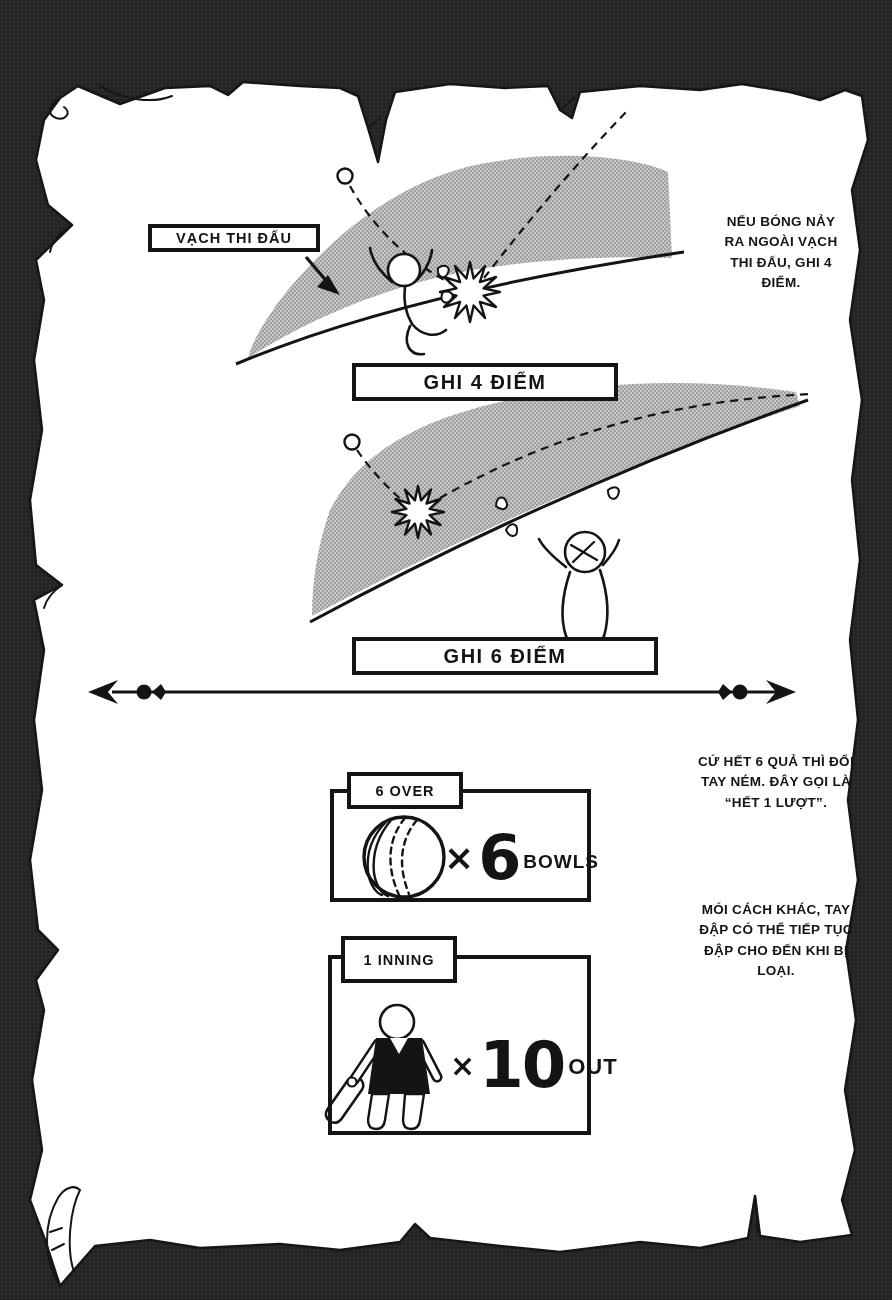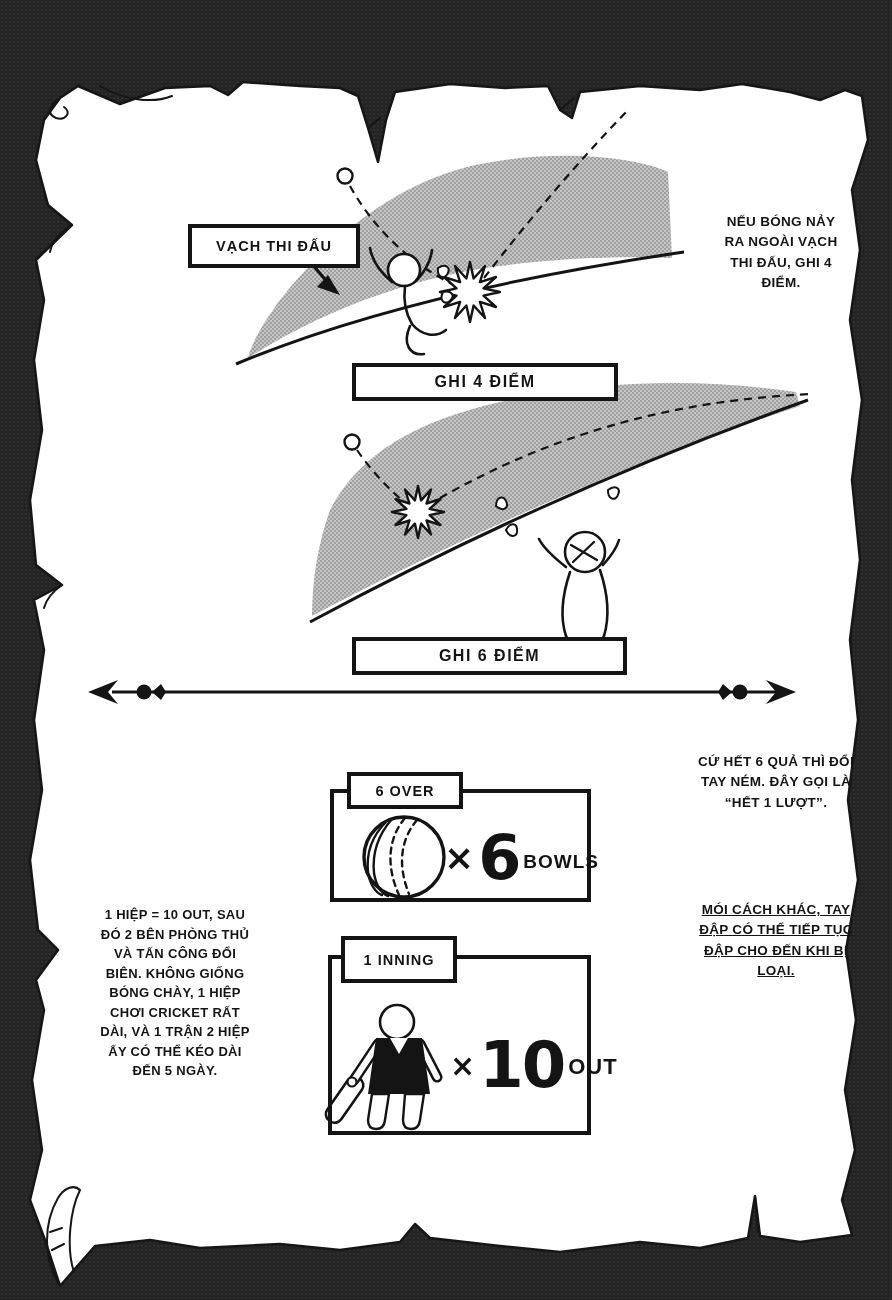--- a/index.html
+++ b/index.html
@@ -16,21 +16,21 @@
     position:absolute;white-space:pre-line;text-align:center;
     font-weight:bold;font-size:13.5px;line-height:1.5;letter-spacing:.3px;
     color:#141414;
   }
   .box{
     position:absolute;background:#ffffff;border:4px solid #141414;
     display:flex;align-items:center;justify-content:center;
     font-weight:bold;color:#141414;box-sizing:border-box;
   }
   .box.outer{background:transparent;}
-  .caption{font-size:16px;letter-spacing:1.5px;}
+  .caption{font-size:20px;letter-spacing:1.5px;}
   .tag{font-size:14.5px;letter-spacing:1px;}
   .bubble{
     position:absolute;border:3.5px solid #141414;border-radius:50%;
     background:#ffffff;display:flex;align-items:center;justify-content:center;
     text-align:center;font-weight:bold;font-size:12.5px;line-height:1.7;
     white-space:pre-line;letter-spacing:.5px;box-sizing:border-box;
   }
   .formula{
     position:absolute;display:flex;align-items:center;background:transparent;
     font-weight:bold;color:#141414;
@@ -152,58 +152,49 @@
         <path d="M420,1044 L437,1077" fill="none"></path>
       </g>
       <polygon points="376,1038 422,1038 430,1094 368,1094" fill="#141414"></polygon>
       <polygon points="390,1038 408,1038 399,1054" fill="#ffffff"></polygon>
       <path d="M372,1094 L368,1120 Q368,1129 376,1129 Q384,1129 385,1120 L389,1094 Z" fill="#ffffff" stroke="#141414" stroke-width="2.4"></path>
       <path d="M405,1094 L403,1120 Q403,1129 411,1129 Q419,1129 420,1120 L424,1094 Z" fill="#ffffff" stroke="#141414" stroke-width="2.4"></path>
       <circle cx="352" cy="1082" r="4.5" fill="#ffffff" stroke="#141414" stroke-width="2.2"></circle>
     </g>
   </svg>
 
-  <div class="box tag" style="left:148px;top:224px;width:172px;height:44px;margin-left:40px;">VẠCH THI ĐẤU</div>
+  <div class="box tag" style="left:148px;top:224px;width:172px;height:28px;">VẠCH THI ĐẤU</div>
 
   <div class="note" style="left:690px;top:212px;width:182px;">NẾU BÓNG NẢY
 RA NGOÀI VẠCH
 THI ĐẤU, GHI 4
 ĐIỂM.</div>
 
   <div class="box caption" style="left:352px;top:363px;width:266px;height:38px;">GHI 4 ĐIỂM</div>
 
 
 
-  <div class="box caption" style="left:352px;top:637px;width:275px;height:38px;">GHI 6 ĐIỂM</div>
+  <div class="box caption" style="left:352px;top:637px;width:306px;height:38px;">GHI 6 ĐIỂM</div>
 
   <div class="box outer" style="left:330px;top:789px;width:261px;height:113px;"></div>
   <div class="box tag" style="left:347px;top:772px;width:116px;height:37px;">6 OVER</div>
   <div class="formula" style="left:444px;top:812px;height:90px;">
     <span class="mult">×</span>
     <span class="big">6</span>
     <span class="unit">BOWLS</span>
   </div>
   <div class="note" style="left:676px;top:752px;width:200px;">CỨ HẾT 6 QUẢ THÌ ĐỔI
 TAY NÉM. ĐÂY GỌI LÀ
 “HẾT 1 LƯỢT”.</div>
 
   <div class="box outer" style="left:328px;top:955px;width:263px;height:180px;"></div>
   <div class="box tag" style="left:341px;top:936px;width:116px;height:47px;">1 INNING</div>
   <div class="formula small" style="left:450px;top:1030px;height:70px;">
     <span class="mult">×</span>
     <span class="big">10</span>
     <span class="unit">OUT</span>
   </div>
-  <div class="note" style="left:84px;top:905px;width:182px;font-size:13px;">1 HIỆP = 10 OUT, SAU
-ĐÓ 2 BÊN PHÒNG THỦ
-VÀ TẤN CÔNG ĐỔI
-BIÊN. KHÔNG GIỐNG
-BÓNG CHÀY, 1 HIỆP
-CHƠI CRICKET RẤT
-DÀI, VÀ 1 TRẬN 2 HIỆP
-ẤY CÓ THỂ KÉO DÀI
-ĐẾN 5 NGÀY.</div>
-  <div class="note" style="left:678px;top:900px;width:196px;text-decoration:underline;">MÓI CÁCH KHÁC, TAY
+  <div class="note" style="left:678px;top:900px;width:196px;">MÓI CÁCH KHÁC, TAY
 ĐẬP CÓ THỂ TIẾP TỤC
 ĐẬP CHO ĐẾN KHI BỊ
 LOẠI.</div>
 
 </div>
 
 </body></html>

